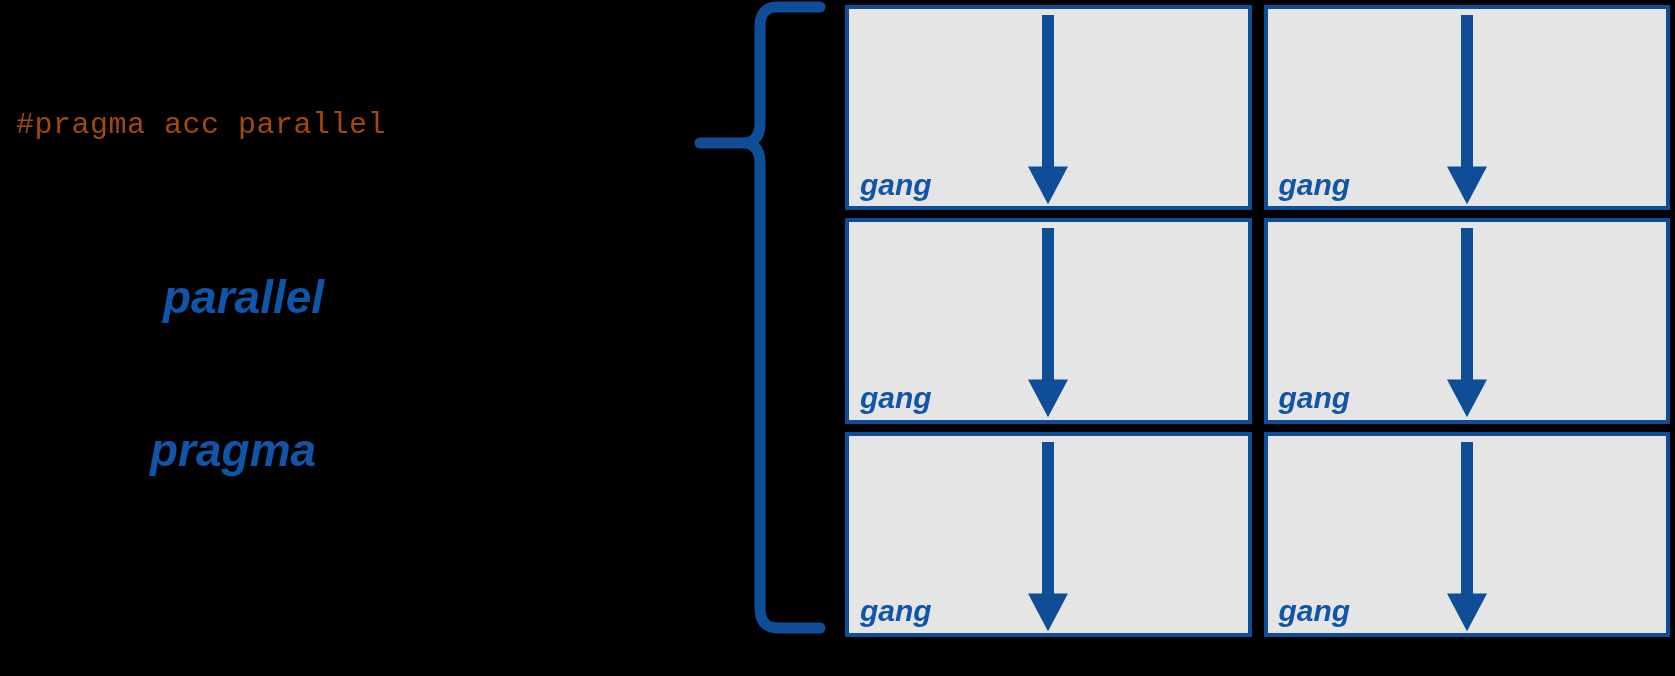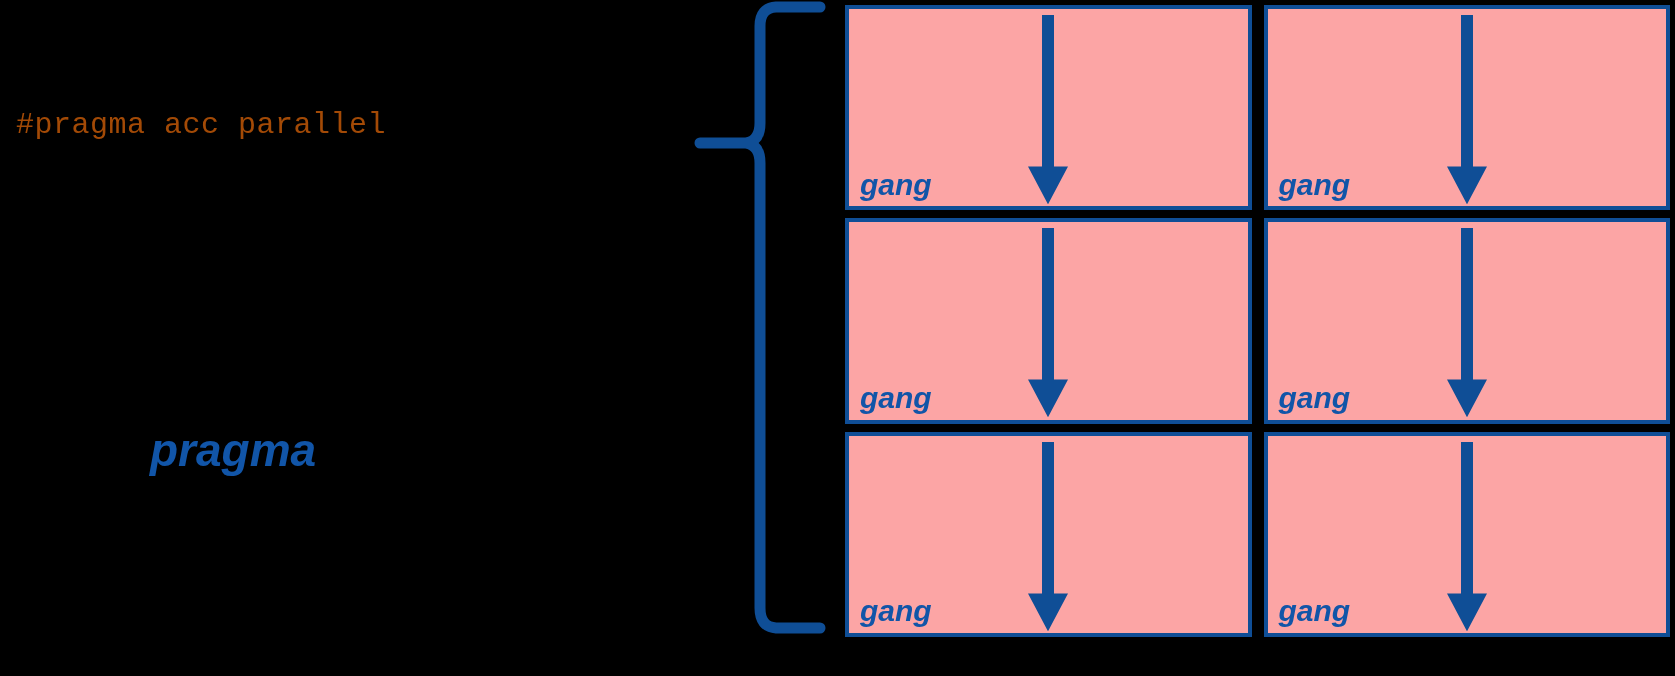--- a/index.html
+++ b/index.html
@@ -64,21 +64,21 @@
     width: 825px;
     height: 632px;
     display: grid;
     grid-template-columns: 1fr 1fr;
     grid-template-rows: 1fr 1fr 1fr;
     column-gap: 12px;
     row-gap: 8px;
   }
   .gang-cell {
     position: relative;
-    background: #fca5a5;
+    background: #e5e5e5;
     border: 4px solid #0F4E96;
     box-sizing: border-box;
     overflow: hidden;
   }
   .gang-label {
     position: absolute;
     left: 11px;
     bottom: 6px;
     font-family: "Liberation Sans", sans-serif;
     font-style: italic;
@@ -102,20 +102,21 @@
     height: 100%;
   }
 </style>
 </head>
 <body>
 
 <div id="stage">
 
   <div class="pragma-label">#pragma acc parallel</div>
 
+  <div class="word-label word-parallel">parallel</div>
 
   <div class="word-label word-gangs">pragma</div>
 
   <div class="brace">
     <svg viewBox="0 0 140 650" width="140" height="650" aria-hidden="true">
       <path d="M 130 7
                L 86 7
                Q 70 8 70 26
                L 70 123
                Q 70 141 56 143

